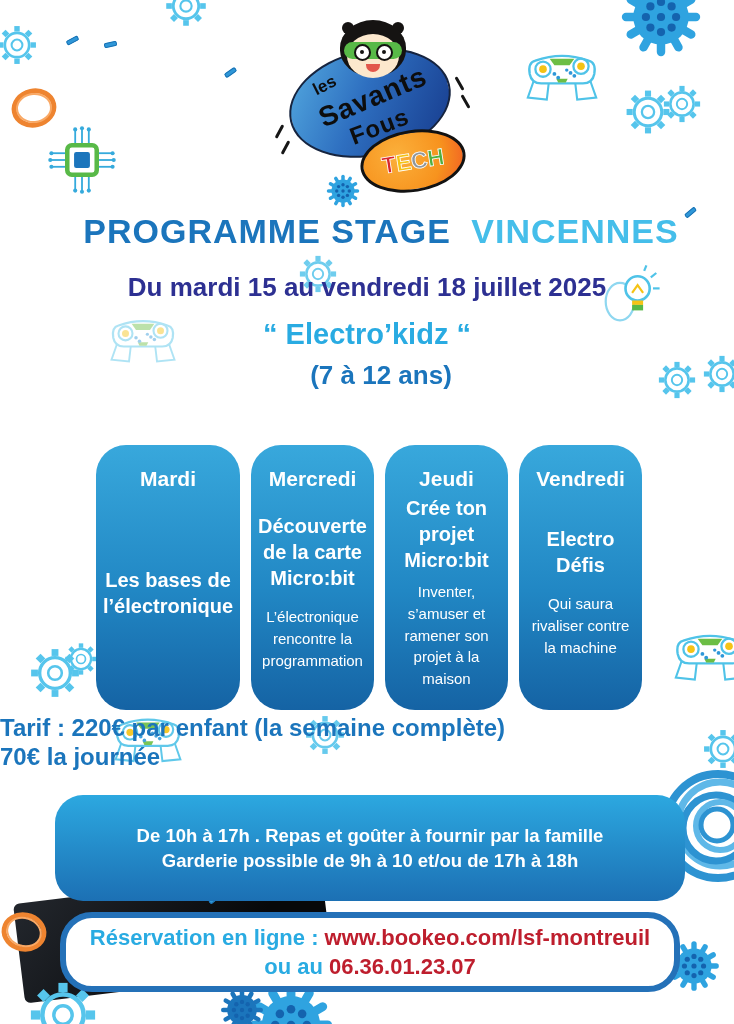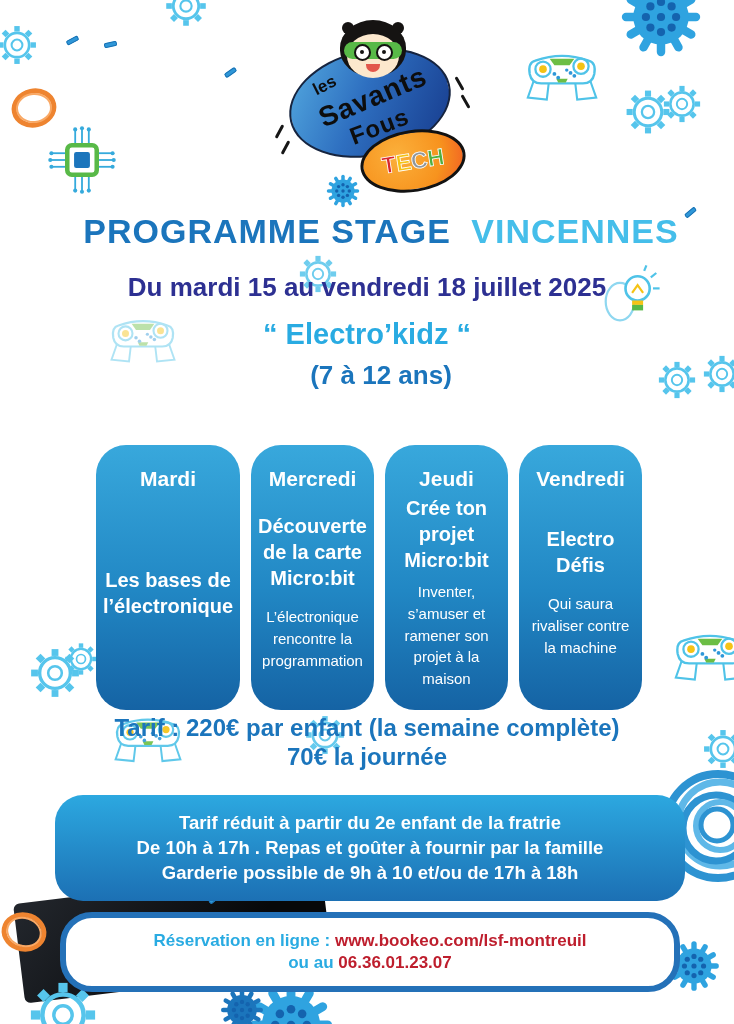--- a/index.html
+++ b/index.html
@@ -50,38 +50,38 @@
   .cards{position:absolute;left:96px;top:445px;width:546px;height:265px;display:flex;gap:11px;z-index:1;}
   .card{flex:1;border-radius:30px;color:#fff;text-align:center;padding:22px 7px 16px;
         background:linear-gradient(180deg,#38A8DC 0%,#2187C4 55%,#1563A4 100%);
         display:flex;flex-direction:column;box-sizing:border-box;}
   .card-name{font-size:21px;font-weight:700;}
   .card-body{flex:1;display:flex;flex-direction:column;justify-content:center;gap:15px;}
   .card-topic{font-size:20px;font-weight:700;line-height:1.3;}
   .card-desc{font-size:15px;font-weight:400;line-height:1.45;}
 
   
-  .pricing{position:absolute;top:714px;left:0;width:100%;text-align:center;z-index:1;
+  .pricing{position:absolute;top:714px;left:0;width:100%;z-index:1;
            font-size:24px;font-weight:700;color:#1B75BC;line-height:1.2;}
 
   
   .info-box{position:absolute;left:55px;top:795px;width:630px;height:106px;border-radius:28px;z-index:4;
             background:linear-gradient(180deg,#2CA8E0 0%,#1C70B4 100%);
             display:flex;flex-direction:column;align-items:center;justify-content:center;gap:3px;
             color:#fff;font-size:18.5px;font-weight:700;text-align:center;}
 
   
   .tablet{position:absolute;left:18px;top:885px;width:310px;height:100px;z-index:3;border-radius:6px;
           background:linear-gradient(135deg,#23272d,#07080a 70%);transform:rotate(-7deg);}
 
   
   .contact-box{position:absolute;left:60px;top:912px;width:620px;height:80px;background:#ffffff;
                border:6px solid #2471B8;border-radius:32px;z-index:5;box-sizing:border-box;
                display:flex;flex-direction:column;align-items:center;justify-content:center;
-               font-size:17px;font-weight:700;line-height:1.32;text-align:center;}
+               font-size:22px;font-weight:700;line-height:1.32;text-align:center;}
   .c-label{color:#29ABE2;} .c-value{color:#BE1E2D;}
 </style>
 </head>
 <body>
 
 <svg style="position:absolute;width:0;height:0" aria-hidden="true">
   <defs>
     <g id="g-gear-o" fill="none" stroke="currentColor">
       <circle r="18" stroke-width="4"></circle>
       <circle r="8" stroke-width="3"></circle>
@@ -365,21 +365,20 @@
       </div>
     </div>
   </div>
 
   <div class="pricing">
     <div>Tarif : 220€ par enfant (la semaine complète)</div>
     <div>70€ la journée</div>
   </div>
 
   <div class="info-box">
-    <div>Tarif réduit à partir du 2e enfant de la fratrie</div>
     <div>De 10h à 17h . Repas et goûter à fournir par la famille</div>
     <div>Garderie possible de 9h à 10 et/ou de 17h à 18h</div>
   </div>
 
   <div class="contact-box">
     <div class="c-line">
       <span class="c-label">Réservation en ligne :</span>
       <span class="c-value">www.bookeo.com/lsf-montreuil</span>
     </div>
     <div class="c-line">

